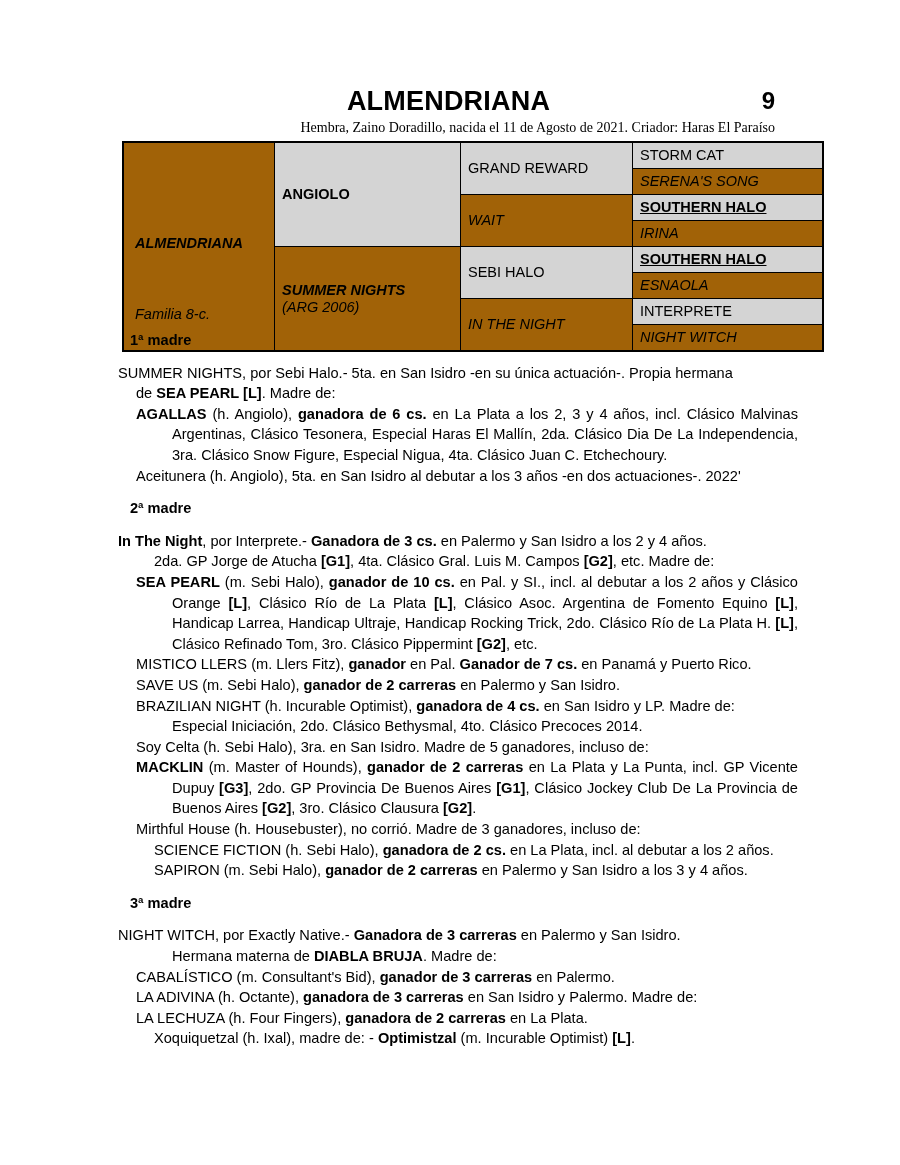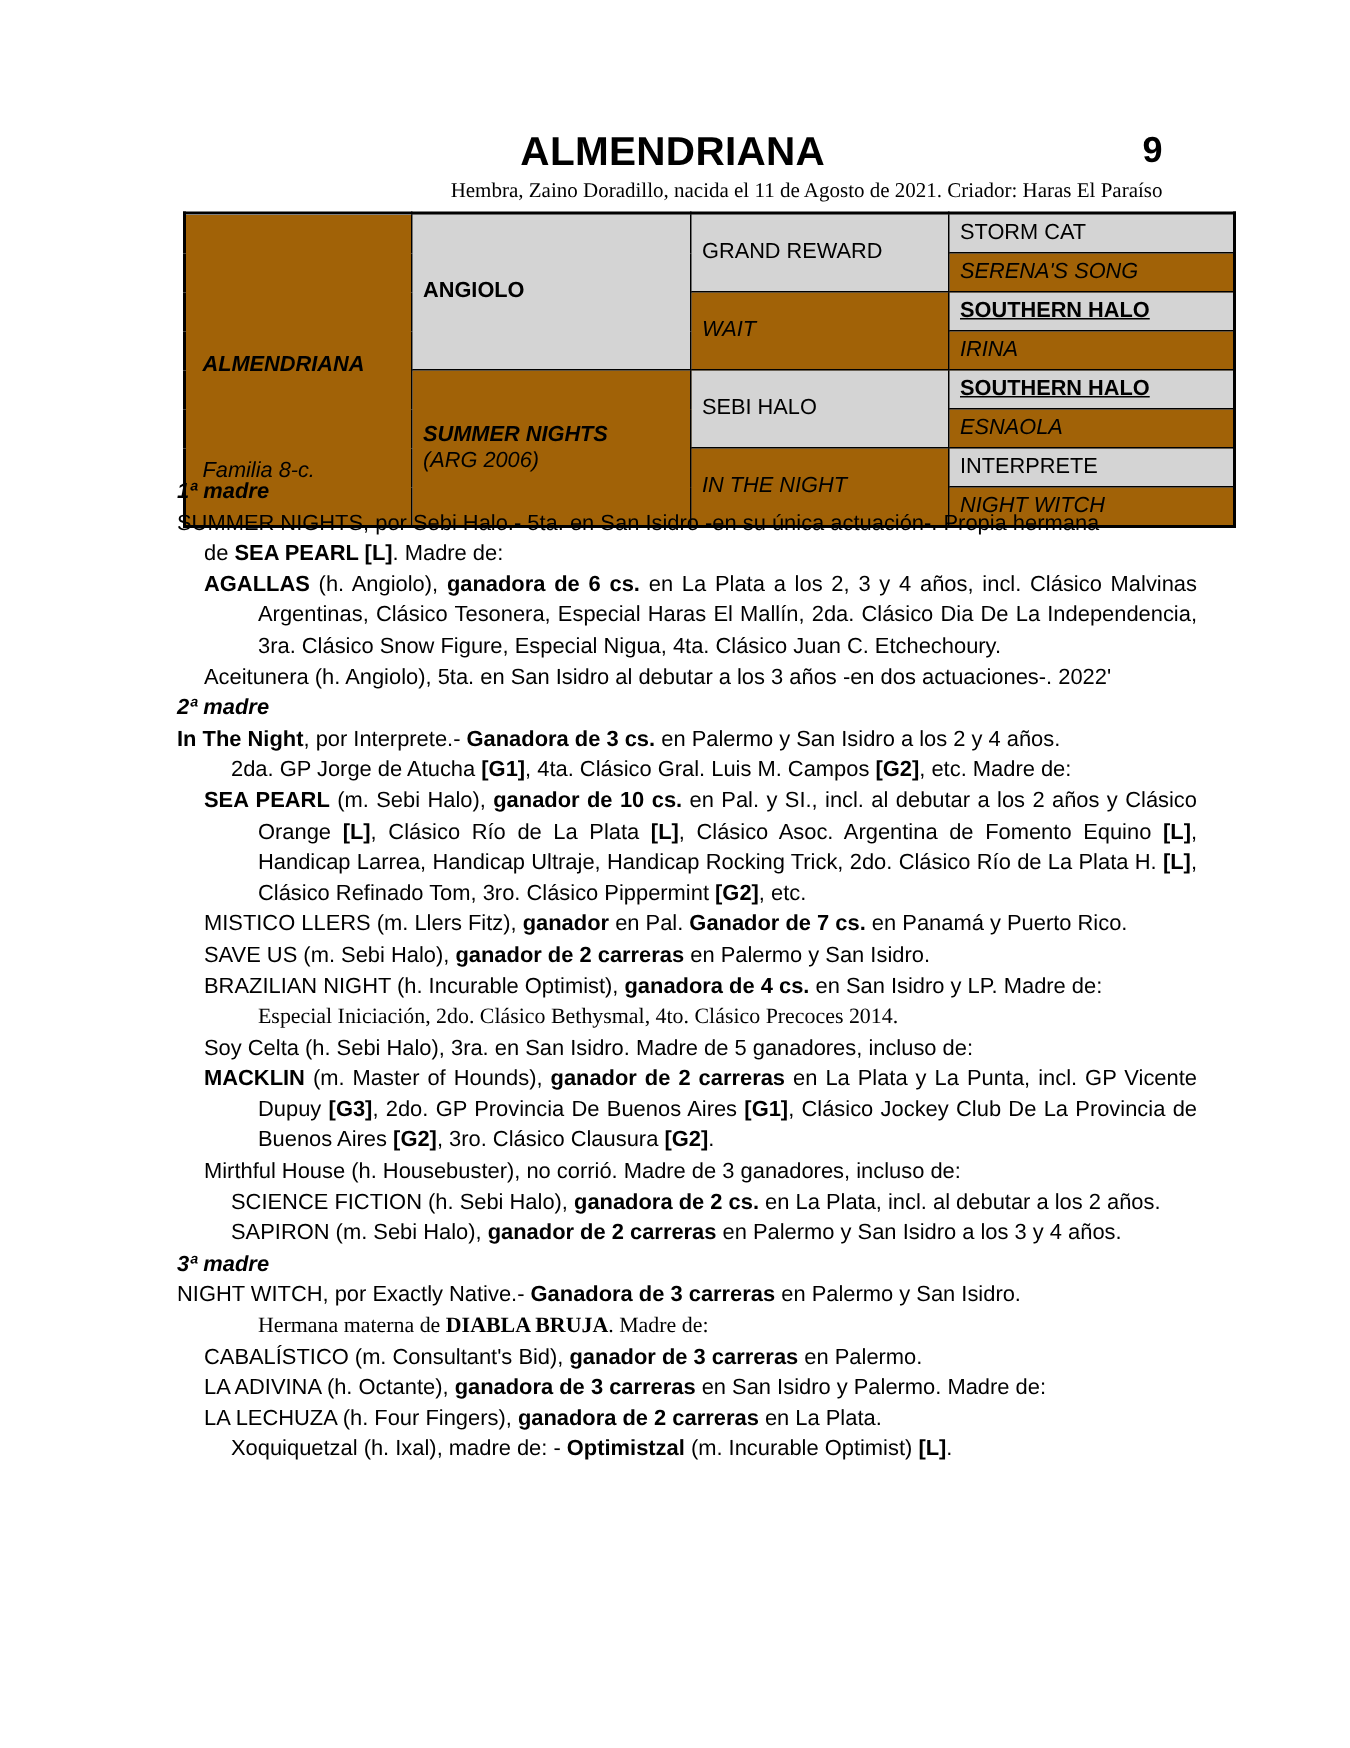--- a/index.html
+++ b/index.html
@@ -118,27 +118,26 @@
     width: 680px;
     font-size: 14.6px;
   }
   .ln {
     line-height: 20.6px;
     margin: 0;
   }
   .sec-head {
     font-weight: bold;
     line-height: 20.6px;
-    margin: 0;
-    font-style: italic;
+    margin: 12px;
   }
   .i1 { padding-left: 0px; }
   .i2 { text-indent: 0; padding-left: 18px; }
   .i3 { padding-left: 36px; }
-  .i4 { padding-left: 54px; font-family: Liberation Serif, serif; }
+  .i4 { padding-left: 54px; }
   .hang1 { padding-left: 36px; text-indent: -18px; }
   .hang-j { padding-left: 54px; text-indent: -36px; text-align: justify; text-align-last: left; }
 </style>
 </head>
 <body>
 
 <div class="page">
 
   <div class="header">
     <div class="title-row">

